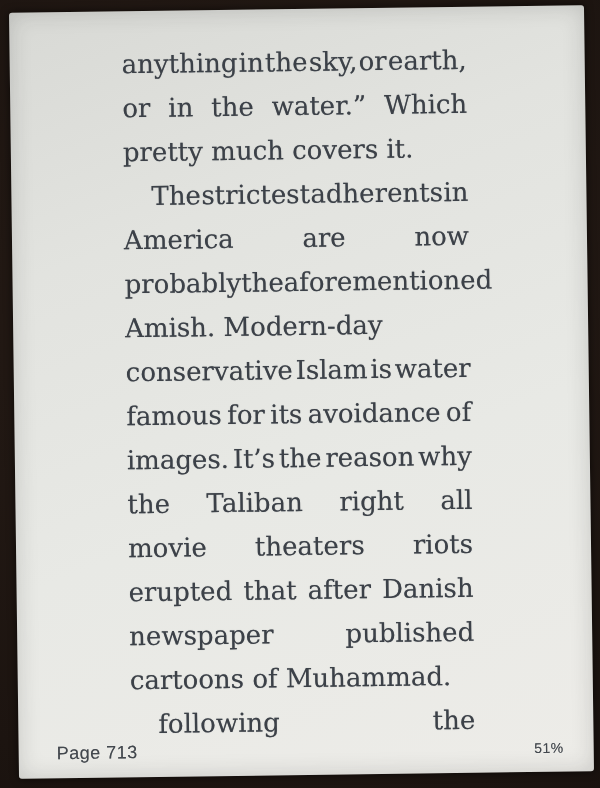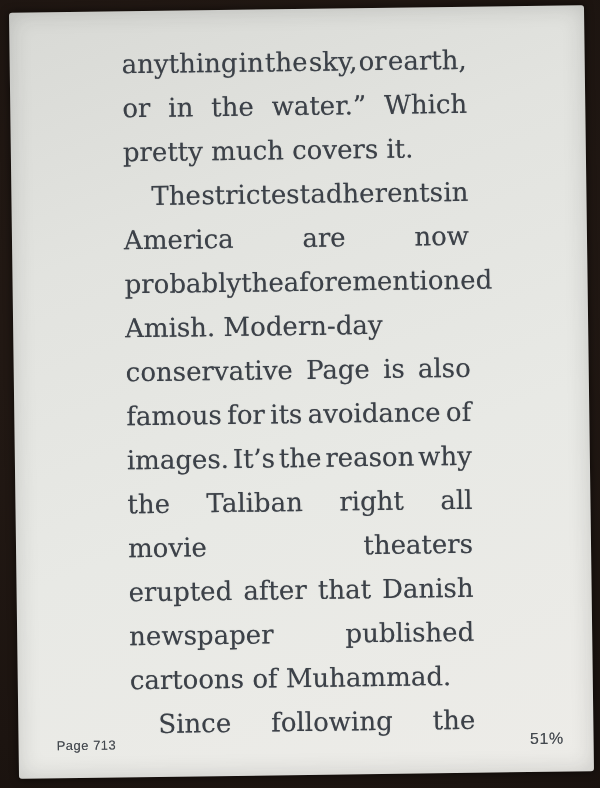--- a/index.html
+++ b/index.html
@@ -41,22 +41,22 @@
     position: absolute;
     left: 0; right: 0; bottom: 6px;
     display: flex;
     justify-content: space-between;
     align-items: baseline;
     padding: 0 30px 0 38px;
     color: #43484e;
     font-family: "Liberation Sans", sans-serif;
     text-shadow: 0 0 0.6px rgba(67,72,78,0.5);
   }
-  .page-num { font-size: 13px; letter-spacing: 0.5px; }
-  .progress { font-size: 16px; letter-spacing: 0.5px; margin-bottom: 18px; }
+  .page-num { font-size: 18px; letter-spacing: 0.5px; }
+  .progress { font-size: 14px; letter-spacing: 0.5px; margin-bottom: 10px; }
 </style>
 </head>
 <body>
 
 <div class="bezel">
   <div class="screen">
     <div class="content" id="text-lines">
         <div class="line j">
           <span>anything</span>
           <span>in</span>
@@ -85,23 +85,23 @@
           <span>now</span>
         </div>
         <div class="line j">
           <span>probably</span>
           <span>the</span>
           <span>aforementioned</span>
         </div>
         <div class="line">Amish. Modern-day</div>
         <div class="line j">
           <span>conservative</span>
-          <span>Page</span>
+          <span>Islam</span>
           <span>is</span>
-          <span>also</span>
+          <span>water</span>
         </div>
         <div class="line j">
           <span>famous</span>
           <span>for</span>
           <span>its</span>
           <span>avoidance</span>
           <span>of</span>
         </div>
         <div class="line j">
           <span>images.</span>
@@ -112,34 +112,34 @@
         </div>
         <div class="line j">
           <span>the</span>
           <span>Taliban</span>
           <span>right</span>
           <span>all</span>
         </div>
         <div class="line j">
           <span>movie</span>
           <span>theaters</span>
+          <span>riots</span>
         </div>
         <div class="line j">
           <span>erupted</span>
+          <span>that</span>
           <span>after</span>
-          <span>that</span>
           <span>Danish</span>
         </div>
         <div class="line j">
           <span>newspaper</span>
           <span>published</span>
         </div>
         <div class="line">cartoons of Muhammad.</div>
         <div class="line j ind">
-          <span>Since</span>
           <span>following</span>
           <span>the</span>
         </div>
       </div>
     <div class="footer">
       <span class="page-num">Page 713</span>
       <span class="progress">51%</span>
     </div>
   </div>
 </div>

